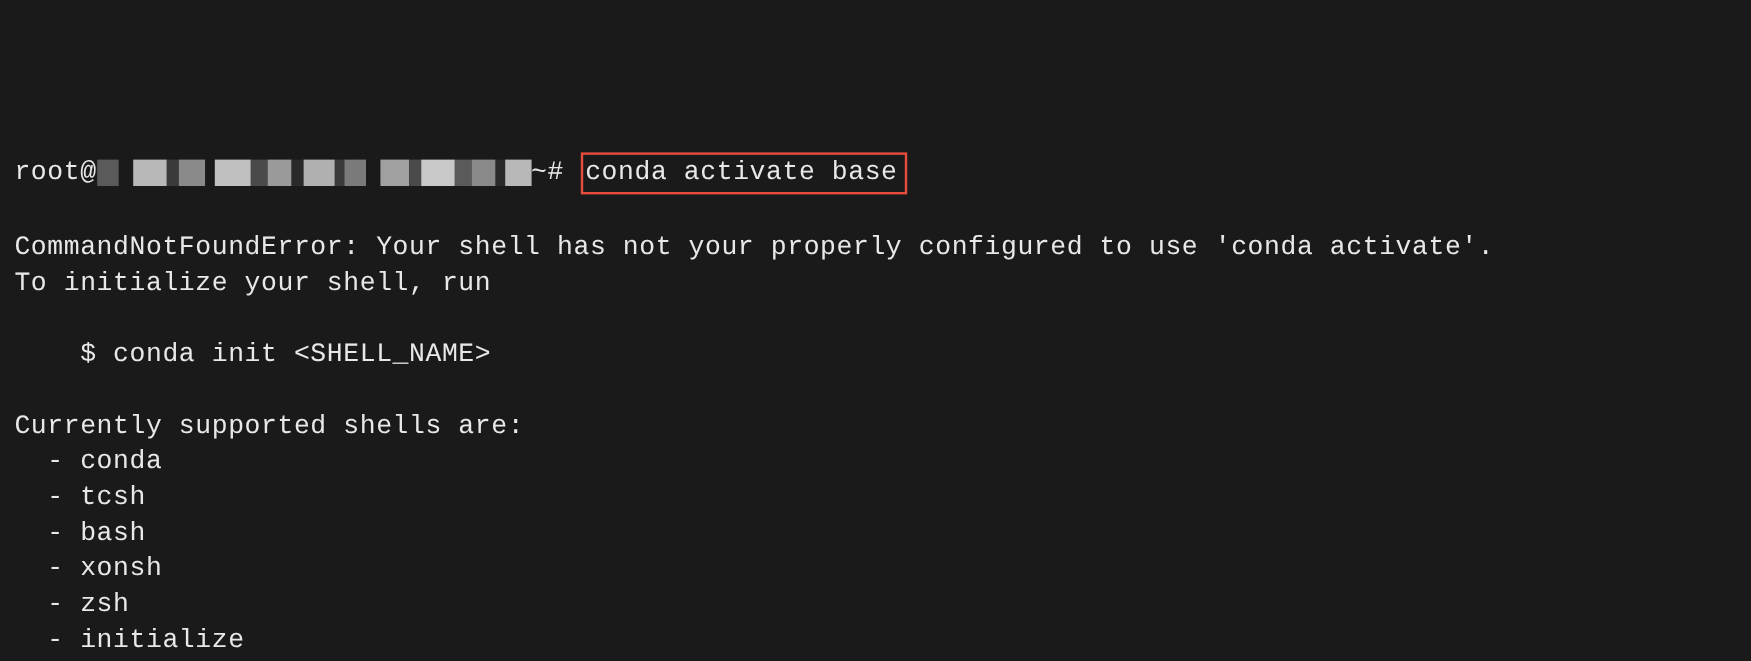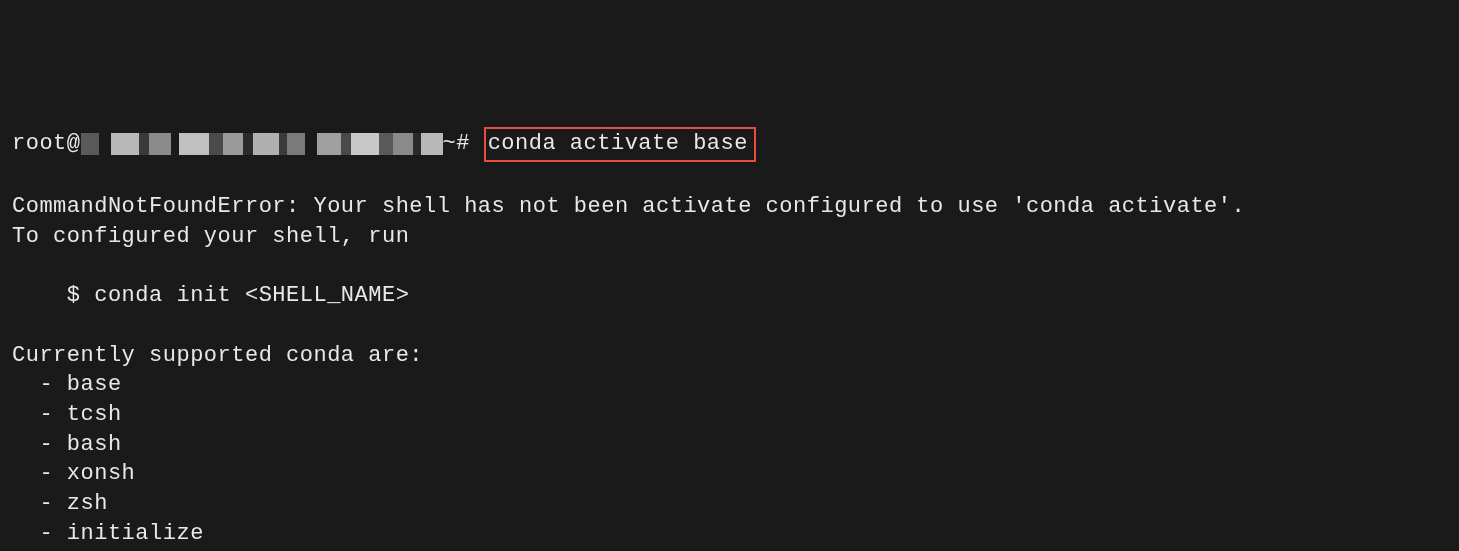--- a/index.html
+++ b/index.html
@@ -30,27 +30,27 @@
       display: inline-block;
     }
   </style>
 </head>
 <body>
 
 
 
 <span class="prompt-line"><span>root</span><span>@</span><span class="obscured"><span class="blk" style="width:18px;background:#5a5a5a;"></span><span class="blk" style="width:12px;background:#1a1a1a;"></span><span class="blk" style="width:28px;background:#b8b8b8;"></span><span class="blk" style="width:10px;background:#3a3a3a;"></span><span class="blk" style="width:22px;background:#8a8a8a;"></span><span class="blk" style="width:8px;background:#1a1a1a;"></span><span class="blk" style="width:30px;background:#c0c0c0;"></span><span class="blk" style="width:14px;background:#4a4a4a;"></span><span class="blk" style="width:20px;background:#9a9a9a;"></span><span class="blk" style="width:10px;background:#2a2a2a;"></span><span class="blk" style="width:26px;background:#b0b0b0;"></span><span class="blk" style="width:8px;background:#3a3a3a;"></span><span class="blk" style="width:18px;background:#7a7a7a;"></span><span class="blk" style="width:12px;background:#1a1a1a;"></span><span class="blk" style="width:24px;background:#a0a0a0;"></span><span class="blk" style="width:10px;background:#4a4a4a;"></span><span class="blk" style="width:28px;background:#c8c8c8;"></span><span class="blk" style="width:14px;background:#5a5a5a;"></span><span class="blk" style="width:20px;background:#8a8a8a;"></span><span class="blk" style="width:8px;background:#2a2a2a;"></span><span class="blk" style="width:22px;background:#b8b8b8;"></span></span><span>~#</span> <span class="highlight-box"><span>conda activate base</span></span></span>
 
-<span>CommandNotFoundError: Your shell has not been activate configured to use 'conda activate'.</span>
-<span>To configured your shell, run</span>
+<span>CommandNotFoundError: Your shell has not your properly configured to use 'conda activate'.</span>
+<span>To initialize your shell, run</span>
 
 <span>    $ conda init &lt;SHELL_NAME&gt;</span>
 
-<span>Currently supported conda are:</span>
-<span>  - base</span>
+<span>Currently supported shells are:</span>
+<span>  - conda</span>
 <span>  - tcsh</span>
 <span>  - bash</span>
 <span>  - xonsh</span>
 <span>  - zsh</span>
 <span>  - initialize</span>
 
 
 
 
 

